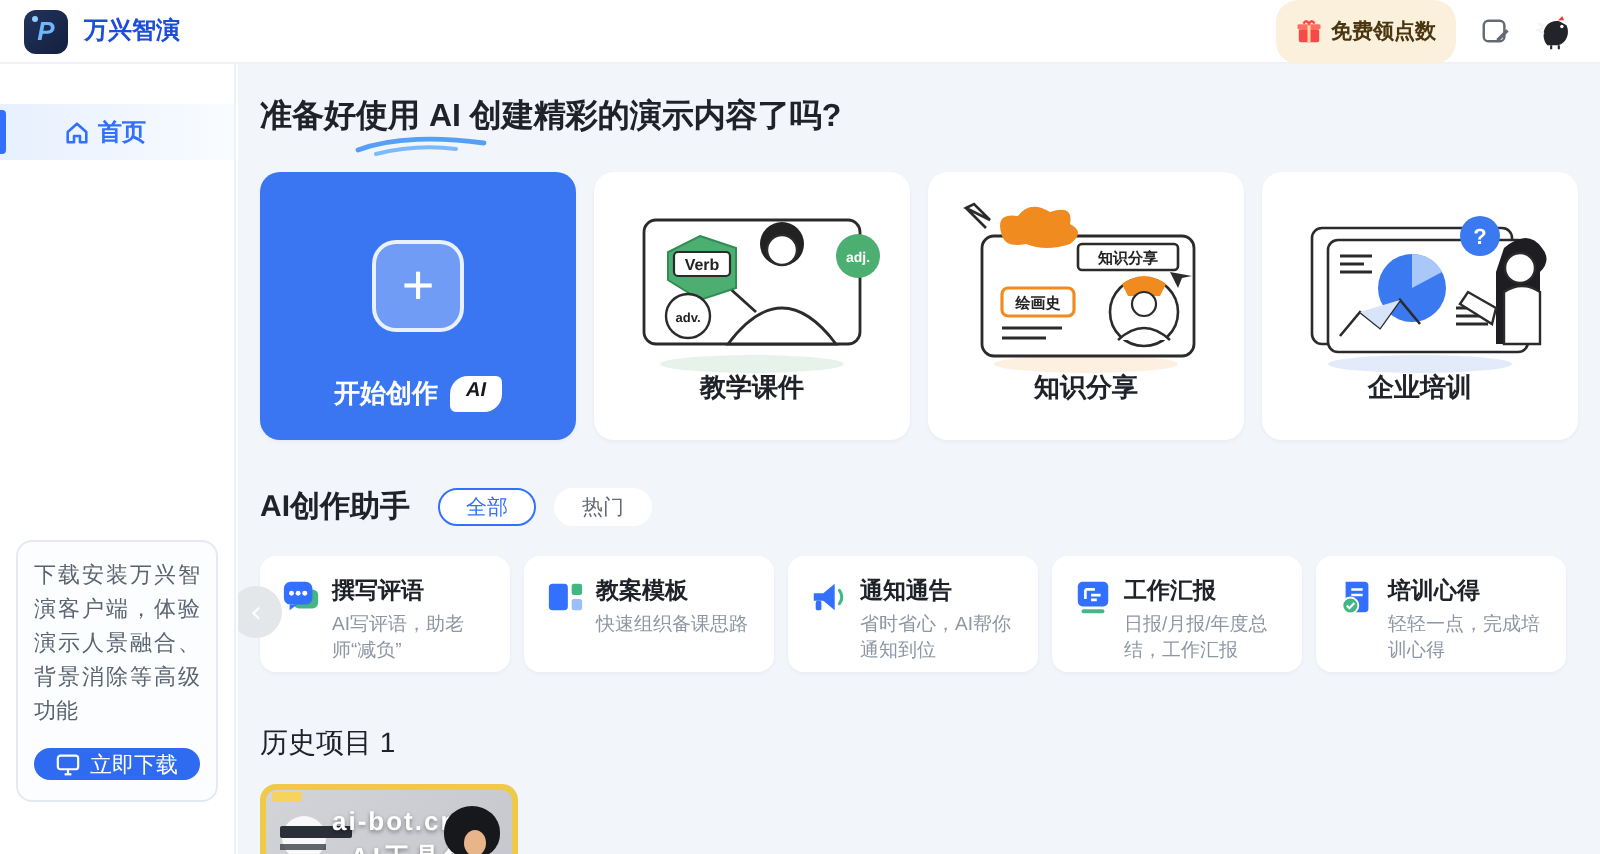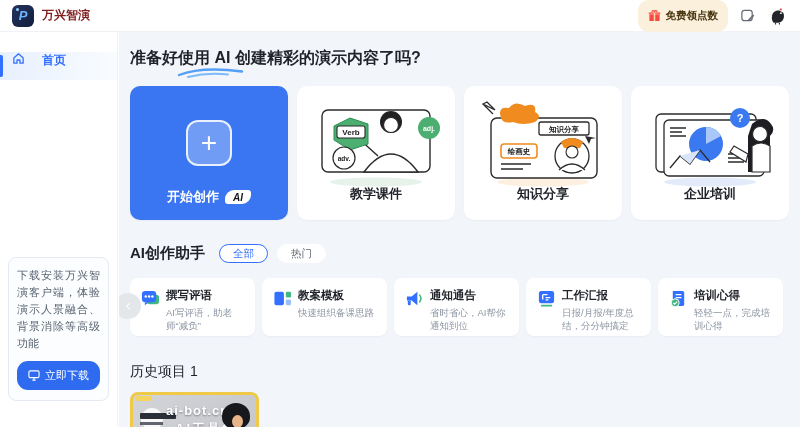--- a/index.html
+++ b/index.html
@@ -9,55 +9,55 @@
     position:relative; overflow:hidden; background:#fff; color:#1f2329;
   }
   
   .topbar{position:absolute;left:0;top:0;width:800px;height:32px;background:#fff;
     border-bottom:1px solid #f0f2f5;display:flex;align-items:center;padding:0 12px;z-index:5;}
   .brand{display:flex;align-items:center;gap:8px;}
   .logo{width:22px;height:22px;border-radius:6px;background:linear-gradient(135deg,#22335e,#141f3d);
     display:flex;align-items:center;justify-content:center;position:relative;}
   .logo span{color:#6fb6ff;font-weight:800;font-style:italic;font-size:13px;}
   .logo i{position:absolute;left:4px;top:3px;width:3px;height:3px;border-radius:50%;background:#8fd0ff;}
-  .brand-name{font-size:12px;font-weight:700;color:#7f1d1d;}
+  .brand-name{font-size:12px;font-weight:700;color:#1d4ed8;}
   .topbar-right{margin-left:auto;display:flex;align-items:center;gap:10px;}
   .pill{display:flex;align-items:center;gap:5px;background:#fbf0dc;border-radius:11px;
     height:21px;padding:16px 10px;font-size:10.5px;font-weight:600;color:#4a3711;cursor:pointer;}
   .icon-btn{width:18px;height:18px;display:flex;align-items:center;justify-content:center;cursor:pointer;}
   .avatar{width:22px;height:22px;display:flex;align-items:center;justify-content:center;cursor:pointer;}
   
   .sidebar{position:absolute;left:0;top:32px;bottom:0;width:118px;background:#fff;
     border-right:1px solid #eef1f5;z-index:4;}
-  .nav-item{margin-top:20px;height:28px;display:flex;align-items:flex-start;gap:17px;padding-left:12px;
+  .nav-item{margin-top:20px;height:28px;display:flex;align-items:center;gap:4px;padding-left:32px;
     background:linear-gradient(90deg,#e7f0fe,#f9fcff);position:relative;cursor:pointer;}
   .nav-item::before{content:"";position:absolute;left:0;top:3px;bottom:3px;width:3px;
     background:#3370ff;border-radius:0 2px 2px 0;}
   .nav-item .nav-label{font-size:12px;color:#3370ff;font-weight:600;}
   .promo{position:absolute;left:8px;right:8px;bottom:26px;background:#fbfdff;border:1px solid #e5eaf2;
     border-radius:8px;padding:9px 8px 10px;}
   .promo p{font-size:11px;line-height:1.55;color:#5a6470;text-align:justify;}
-  .promo button{margin-top:9px;width:100%;height:29px;border:none;border-radius:11px;background:#2e6bf0;
+  .promo button{margin-top:9px;width:100%;height:16px;border:none;border-radius:11px;background:#2e6bf0;
     color:#fff;font-size:11px;display:flex;align-items:center;justify-content:center;gap:5px;cursor:pointer;
     font-family:inherit;}
   
   .content{position:absolute;left:119px;top:32px;right:0;bottom:0;background:#f2f5fa;
     overflow:hidden;padding-left:11px;}
   .heading{margin-top:16px;font-size:16px;font-weight:700;color:#1f2329;}
   .hl{position:relative;display:inline-block;}
   .hl svg{position:absolute;left:-2px;bottom:-9px;}
   
   .create-row{margin-top:17px;display:flex;gap:9px;}
   .card{width:158px;height:134px;background:#fff;border-radius:10px;position:relative;cursor:pointer;
     display:flex;flex-direction:column;align-items:center;box-shadow:0 1px 2px rgba(31,46,79,0.04);}
   .card-primary{background:#3a76f2;}
   .plus-btn{margin-top:34px;width:46px;height:46px;border-radius:12px;background:rgba(255,255,255,0.28);
     border:2px solid rgba(255,255,255,0.85);color:#fff;font-size:28px;font-weight:400;
     display:flex;align-items:center;justify-content:center;line-height:1;}
-  .card-primary-label{margin-top:22px;display:flex;align-items:center;gap:6px;}
+  .card-primary-label{margin-top:22px;display:flex;gap:6px;}
   .card-primary-label .lbl{color:#fff;font-size:13px;font-weight:700;}
   .ai-badge{background:#fff;color:#15181d;font-size:10px;font-weight:800;font-style:italic;
     padding:1.5px 8px;border-radius:9px 3px 9px 3px;}
   .card .illus{margin-top:10px;}
   .card-label{position:absolute;bottom:17px;width:100%;text-align:center;
     font-size:13px;font-weight:700;color:#1f2329;}
   
   .section-head{margin-top:24px;display:flex;align-items:center;gap:14px;}
   .section-head h2{font-size:15px;font-weight:700;color:#1f2329;}
   .tabs{display:flex;gap:9px;}
@@ -283,21 +283,21 @@
 
       <div class="assist-card">
         <span class="ic">
           <svg width="19" height="19" viewBox="0 0 20 20">
             <rect x="2" y="2" width="16" height="13" rx="2.5" fill="#3370ff"></rect>
             <path d="M6 6 L6 11 M6 6 L11 6 M9 9 L14 9 M9 11.5 L12 11.5" stroke="#fff" stroke-width="1.4"></path>
             <rect x="4" y="16.5" width="12" height="2" rx="1" fill="#41b883"></rect>
           </svg>
         </span>
         <div class="t">工作汇报</div>
-        <div class="d">日报/月报/年度总结，分分钟搞定</div>
+        <div class="d">日报/月报/年度总结，工作汇报</div>
       </div>
 
       <div class="assist-card">
         <span class="ic">
           <svg width="19" height="19" viewBox="0 0 20 20">
             <path d="M4 2 L14 2 Q16 2 16 4 L16 16 Q16 18 14 18 L6 18 Q4 18 4 16 Z" fill="#3370ff"></path>
             <path d="M7 6 L13 6 M7 9 L13 9" stroke="#fff" stroke-width="1.3"></path>
             <circle cx="6.5" cy="14.5" r="4.2" fill="#41b883" stroke="#fff" stroke-width="1"></circle>
             <path d="M4.6 14.5 L6 15.9 L8.6 13.2" fill="none" stroke="#fff" stroke-width="1.2"></path>
           </svg>

